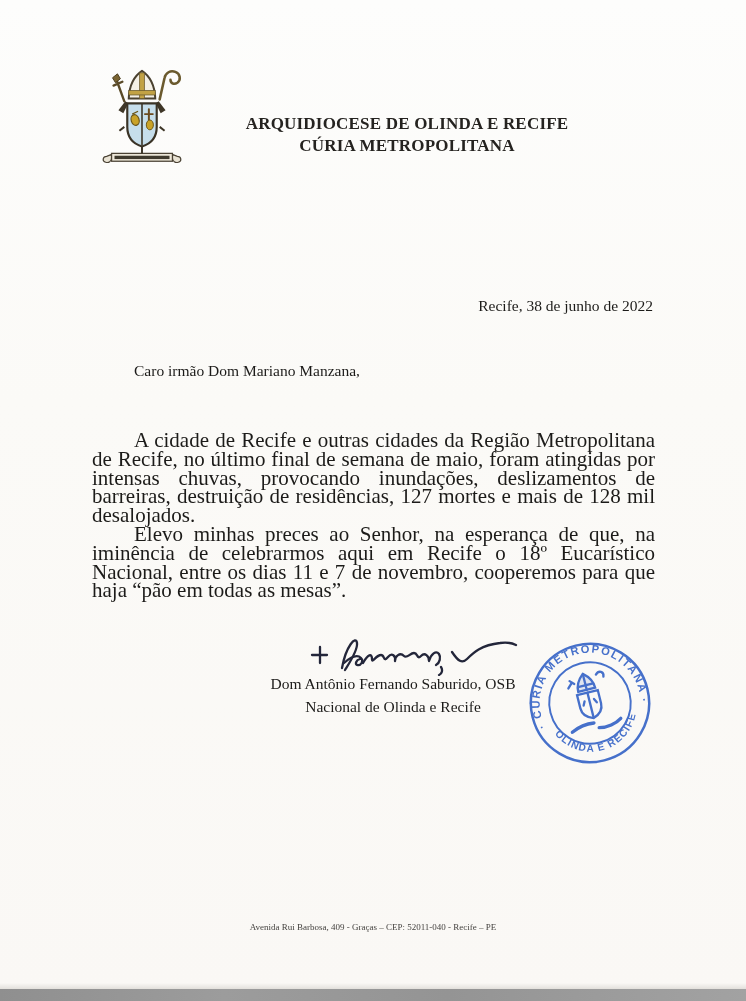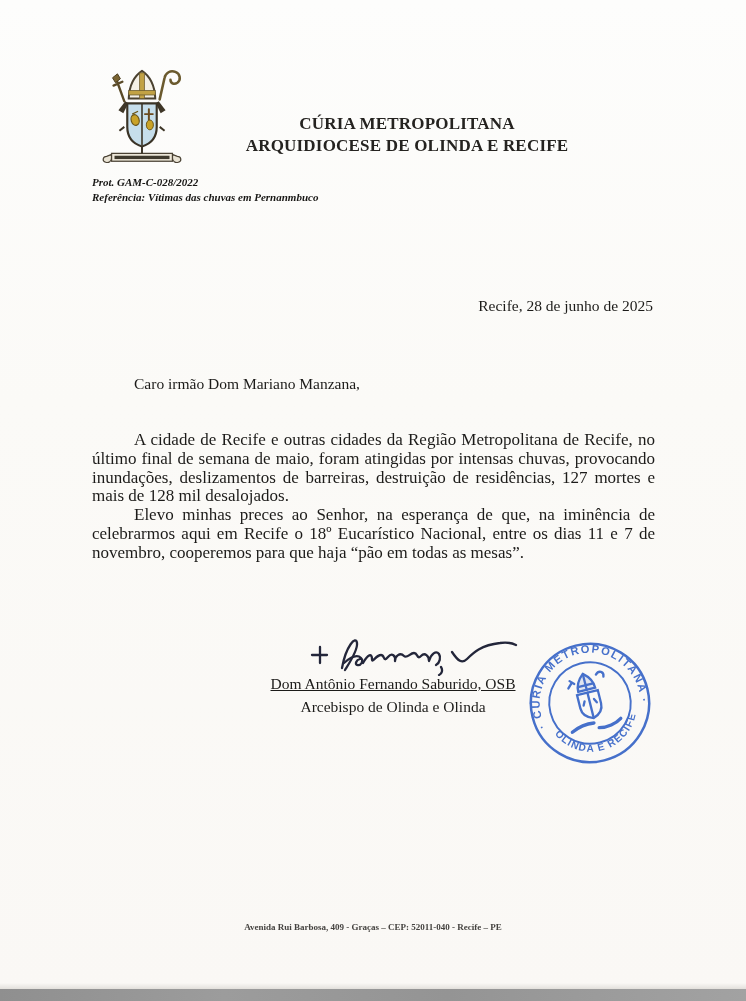--- a/index.html
+++ b/index.html
@@ -40,53 +40,53 @@
   }
 
   
   .dateline {
     position: absolute; right: 93px; top: 297px;
     font-size: 15.5px; color: #1c1b19;
   }
 
   
   .salutation {
-    position: absolute; left: 134px; top: 375px;
+    position: absolute; left: 134px; top: 362px;
     font-size: 15.5px; color: #1c1b19;
   }
 
   
   .letter-body {
     position: absolute; left: 92px; top: 431px; width: 563px;
-    font-size: 17px; line-height: 18.8px; color: #1c1b19;
+    font-size: 21px; line-height: 18.8px; color: #1c1b19;
     text-align: justify;
   }
   .letter-body p { text-indent: 42px; margin: 0; }
 
   
   .signature-block {
     position: absolute; left: 248px; top: 634px; width: 290px;
     text-align: center; font-size: 15.5px; line-height: 23px; color: #1c1b19;
   }
   .handwritten-signature {
     position: absolute; left: 52px; top: -4px; width: 226px; height: 46px;
   }
-  .signature-name { padding-top: 38px; text-decoration: underline; }
+  .signature-name { padding-top: 38px; }
 
   
   .stamp {
     position: absolute; left: 527px; top: 640px; width: 126px; height: 126px;
     transform: rotate(-14deg);
     opacity: 0.88;
   }
 
   
   .page-footer {
     position: absolute; left: 0; right: 0; top: 921px;
-    text-align: center; font-size: 9px; line-height: 13px; color: #454340; font-weight: bold;
+    text-align: center; font-size: 9px; line-height: 13px; color: #454340;
   }
 </style>
 </head>
 <body>
 
 <div class="scan-page">
 
   <svg class="logo" viewBox="0 0 100 110">
 
     <path d="M68 34 L73 12 C74 7 79 4 84 6 C89 8 90 14 86 17 C83 19 79 18 79 14" fill="none" stroke="#6b5a2e" stroke-width="2.6" stroke-linecap="round"></path>
@@ -113,51 +113,47 @@
     <path d="M32 62 l-5 4 M68 62 l5 4" stroke="#3e3627" stroke-width="2"></path>
 
     <path d="M14 92 C10 92 9 97 13 98 C16 99 19 97 19 94 L19 90 Z" fill="#e9e3d4" stroke="#4a4234" stroke-width="1.2"></path>
     <path d="M86 92 C90 92 91 97 87 98 C84 99 81 97 81 94 L81 90 Z" fill="#e9e3d4" stroke="#4a4234" stroke-width="1.2"></path>
     <rect x="19" y="89" width="62" height="8" fill="#efe9db" stroke="#4a4234" stroke-width="1.3"></rect>
     <rect x="22" y="91.4" width="56" height="3.4" fill="#3f3a2e"></rect>
     <line x1="50" y1="82" x2="50" y2="89" stroke="#3a3326" stroke-width="2"></line>
   </svg>
 
   <div class="org-title">
+    <div>ARQUIDIOCESE DE OLINDA E RECIFE</div>
     <div>CÚRIA METROPOLITANA</div>
-    <div>ARQUIDIOCESE DE OLINDA E RECIFE</div>
   </div>
 
-  <div class="protocol">
-    <div>Prot. GAM-C-028/2022</div>
-    <div>Referência: Vítimas das chuvas em Pernanmbuco</div>
-  </div>
 
-  <div class="dateline">Recife, 28 de junho de 2025</div>
+  <div class="dateline">Recife, 38 de junho de 2022</div>
 
   <div class="salutation">Caro irmão Dom Mariano Manzana,</div>
 
   <div class="letter-body">
     <p>A cidade de Recife e outras cidades da Região Metropolitana de Recife, no último final de semana de maio, foram atingidas por intensas chuvas, provocando inundações, deslizamentos de barreiras, destruição de residências, 127 mortes e mais de 128 mil desalojados.</p>
     <p>Elevo minhas preces ao Senhor, na esperança de que, na iminência de celebrarmos aqui em Recife o 18º Eucarístico Nacional, entre os dias 11 e 7 de novembro, cooperemos para que haja “pão em todas as mesas”.</p>
   </div>
 
   <div class="signature-block">
     <svg class="handwritten-signature" viewBox="0 0 226 46">
       <g fill="none" stroke="#23263a" stroke-width="2.3" stroke-linecap="round" stroke-linejoin="round">
         <path d="M12 25 h15 M20 17 v16"></path>
         <path d="M42 38 C46 16 56 5 57 13 C58 20 50 32 45 40"></path>
         <path d="M44 33 C52 26 58 25 61 28 C64 31 61 36 57 35 C55 34 56 30 60 29"></path>
         <path d="M63 33 C68 24 72 23 72 29 C72 34 76 25 81 25 C85 25 83 33 88 27 C92 22 96 26 95 31 C95 26 100 22 104 26 C107 29 110 23 114 23 C118 23 117 30 121 26 C125 22 129 26 129 31 C131 24 136 20 139 24 C141 27 140 33 136 35"></path>
         <path d="M141 37 C143 40 142 44 139 45"></path>
         <path d="M152 22 C158 31 162 34 167 29 C173 23 181 15 200 13 C207 12 212 13 216 15"></path>
       </g>
     </svg>
     <div class="signature-name">Dom Antônio Fernando Saburido, OSB</div>
-    <div>Arcebispo de Olinda e Olinda</div>
+    <div>Nacional de Olinda e Recife</div>
   </div>
 
   <svg class="stamp" viewBox="0 0 130 130">
     <defs>
       <path id="arcTop" d="M 16.1 82.8 A 52 52 0 1 1 113.9 82.8"></path>
       <path id="arcBottom" d="M 20.5 83.5 A 47 47 0 0 0 109.5 83.5"></path>
     </defs>
     <g stroke="#2e5ec5" fill="none">
       <circle cx="65" cy="65" r="61" stroke-width="2.6"></circle>
       <circle cx="65" cy="65" r="42" stroke-width="2"></circle>

